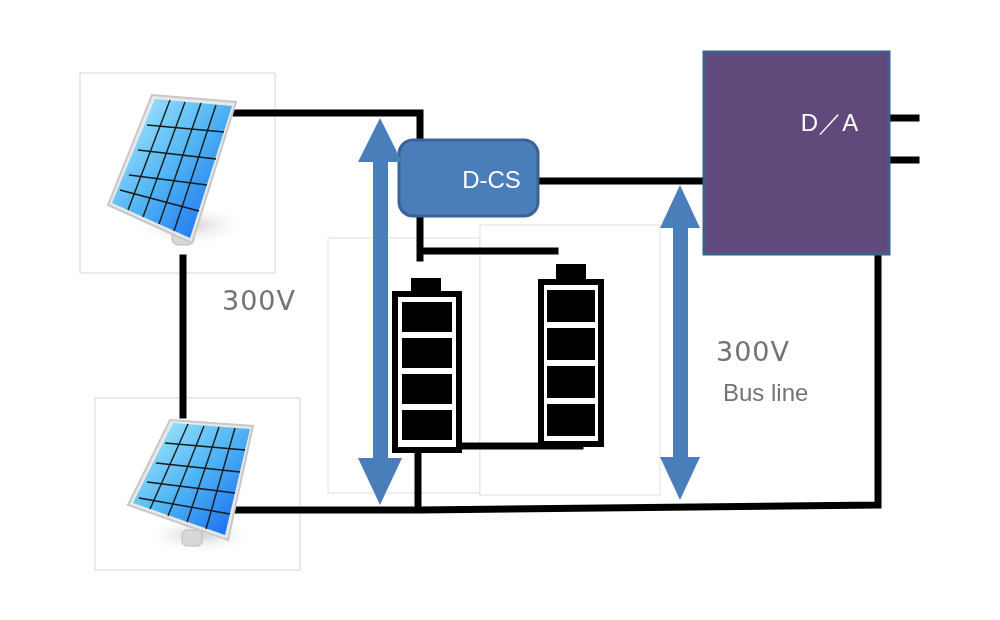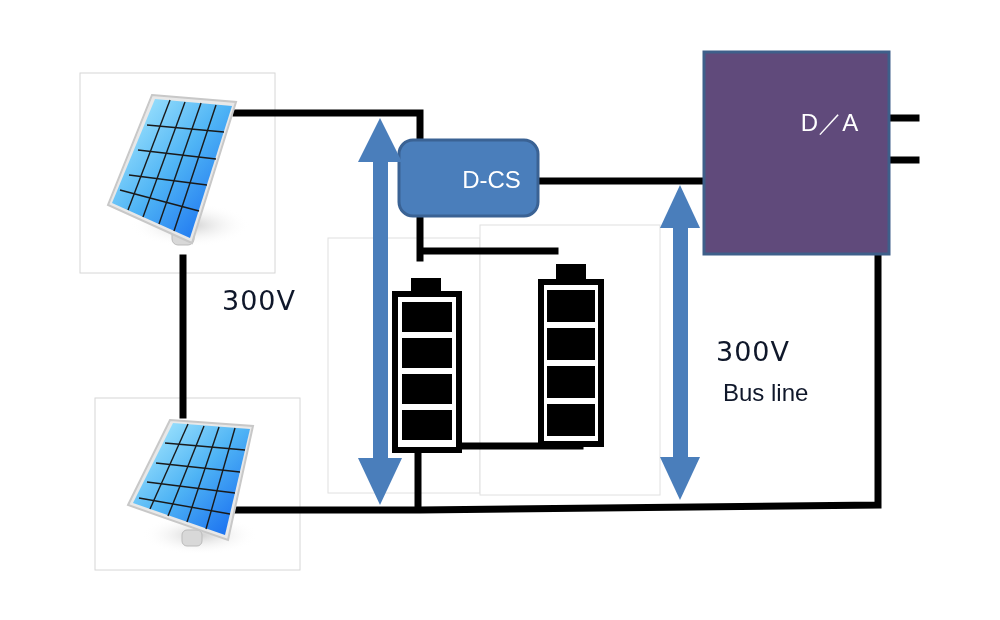--- a/index.html
+++ b/index.html
@@ -1,19 +1,19 @@
 <!DOCTYPE html>
 <html><head>
 <meta charset="utf-8">
 <style>
   html, body { margin: 0; padding: 0; background: #ffffff; }
   body { width: 1000px; height: 620px; position: relative; overflow: hidden;
          font-family: "DejaVu Sans", sans-serif; }
   #canvas { position: absolute; left: 0; top: 0; }
-  .label { position: absolute; color: #0f172a; }
+  .label { position: absolute; color: #737373; }
   .v-label { font-family: "DejaVu Sans", sans-serif; font-size: 27px; letter-spacing: 1px; line-height: 36px; }
   .bus-label { font-family: "Liberation Sans", sans-serif; font-size: 24px; }
   .box-text { position: absolute; color: #ffffff; text-align: center; font-family: "Liberation Sans", sans-serif; }
 </style>
 </head>
 <body>
 
 <svg id="canvas" width="1000" height="620" viewBox="0 0 1000 620">
   <defs>
     <linearGradient id="panelGrad" x1="0" y1="0" x2="1" y2="1">

